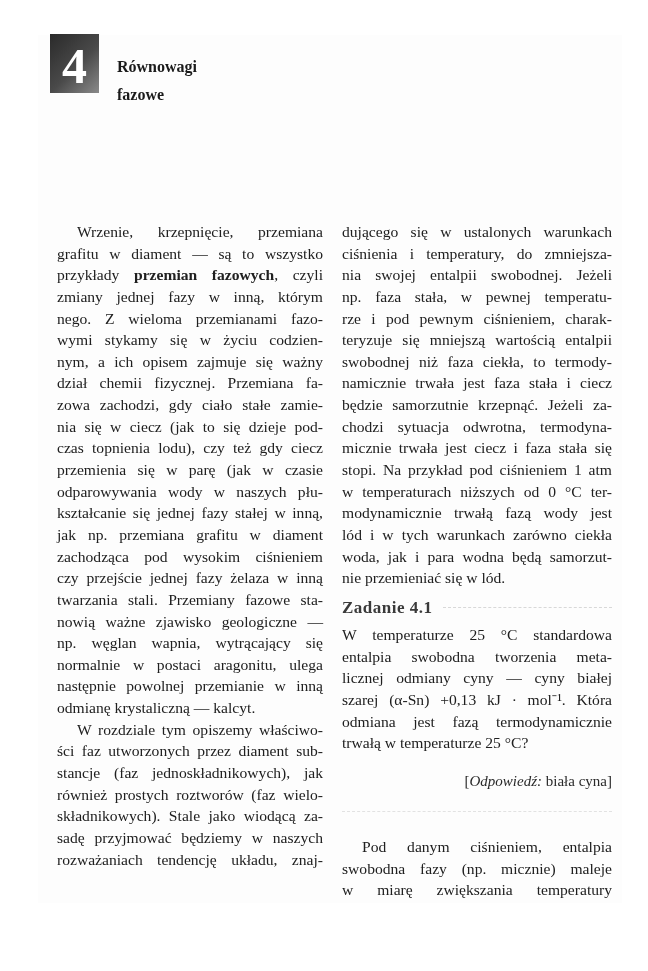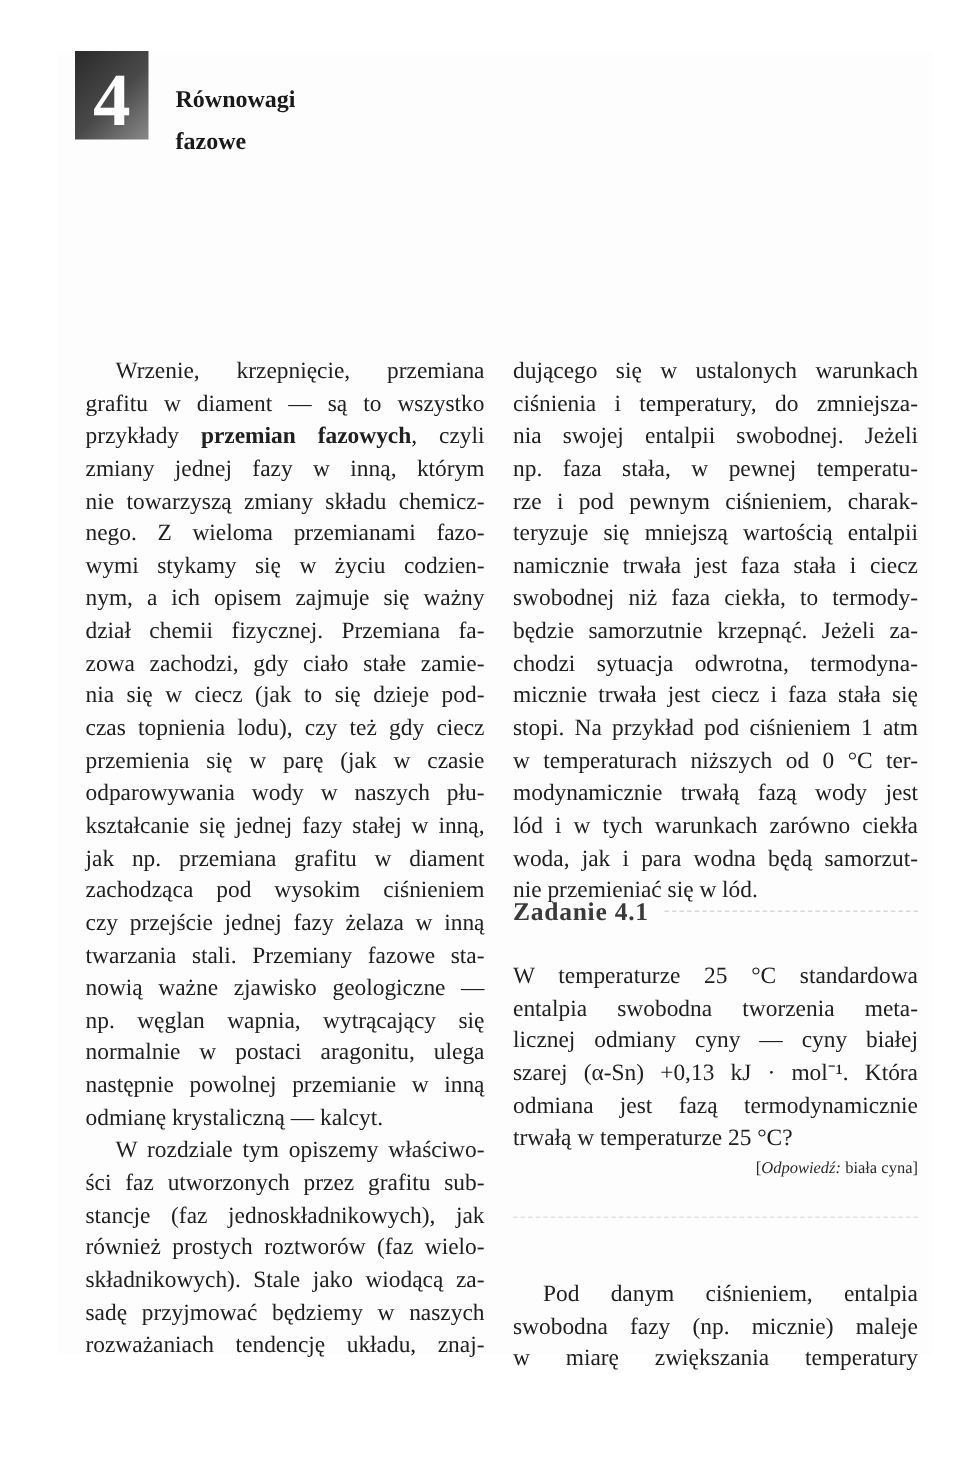--- a/index.html
+++ b/index.html
@@ -18,38 +18,38 @@
   .chap-num {
     color: #ffffff; font-family: "Liberation Serif", serif; font-weight: bold; font-size: 50px; line-height: 1;
     margin-top: 4px;
   }
   .chap-title {
     position: absolute; left: 117px; top: 33px; font-family: "Liberation Serif", serif; font-weight: bold;
     font-size: 16px; line-height: 28px; color: #1a1a1a; margin-top: 20px;
   }
   .col {
     position: absolute; font-family: "Liberation Serif", serif; font-size: 15.6px; line-height: 21.65px;
-    text-align: justify; color: #202020; margin-top: 16px;
+    text-align: justify; color: #202020;
   }
   .col-left { left: 57px; top: 221px; width: 266px; }
   .col-right { left: 342px; top: 221px; width: 270px; }
   .line { display: block; text-align-last: justify; white-space: nowrap; height: 21.65px; }
   .line.indent { padding-left: 20px; }
   .line.last { text-align-last: left; }
   .bold { font-weight: bold; }
   .heading-row {
     position: absolute; left: 342px; top: 596px; width: 270px; height: 24px; display: flex; align-items: center;
   }
   .task-heading {
     font-family: "Liberation Serif", serif; font-weight: bold; font-size: 17px; color: #3a3a3a; letter-spacing: 0.5px;
   }
   .task-rule { flex: 1; height: 1px; margin-left: 10px; border-top: 1px dashed #d8d8d8; }
   .answer {
     position: absolute; left: 342px; top: 773px; width: 270px; text-align: right;
-    font-family: "Liberation Serif", serif; font-size: 11px; color: #2a2a2a;
+    font-family: "Liberation Serif", serif; font-size: 15px; color: #2a2a2a;
   }
   .answer .it { font-style: italic; }
   .end-rule { position: absolute; left: 342px; top: 811px; width: 270px; border-top: 1px dashed #e2e2e2; }
 </style>
 </head>
 <body>
 
 <div class="scan"></div>
 
 <div class="chap-box">
@@ -58,58 +58,57 @@
 <div class="chap-title">
   <div>Równowagi</div>
   <div>fazowe</div>
 </div>
 
 <div class="col col-left">
   <span class="line indent">Wrzenie, krzepnięcie, przemiana</span>
   <span class="line">grafitu w diament — są to wszystko</span>
   <span class="line"><span>przykłady </span><span class="bold">przemian fazowych</span><span>, czyli</span></span>
   <span class="line">zmiany jednej fazy w inną, którym</span>
-  <span class="line">nie towarzyszą zmiany składu chemicz-</span>
   <span class="line">nego. Z wieloma przemianami fazo-</span>
   <span class="line">wymi stykamy się w życiu codzien-</span>
   <span class="line">nym, a ich opisem zajmuje się ważny</span>
   <span class="line">dział chemii fizycznej. Przemiana fa-</span>
   <span class="line">zowa zachodzi, gdy ciało stałe zamie-</span>
   <span class="line">nia się w ciecz (jak to się dzieje pod-</span>
   <span class="line">czas topnienia lodu), czy też gdy ciecz</span>
   <span class="line">przemienia się w parę (jak w czasie</span>
   <span class="line">odparowywania wody w naszych płu-</span>
   <span class="line">kształcanie się jednej fazy stałej w inną,</span>
   <span class="line">jak np. przemiana grafitu w diament</span>
   <span class="line">zachodząca pod wysokim ciśnieniem</span>
   <span class="line">czy przejście jednej fazy żelaza w inną</span>
   <span class="line">twarzania stali. Przemiany fazowe sta-</span>
   <span class="line">nowią ważne zjawisko geologiczne —</span>
   <span class="line">np. węglan wapnia, wytrącający się</span>
   <span class="line">normalnie w postaci aragonitu, ulega</span>
   <span class="line">następnie powolnej przemianie w inną</span>
   <span class="line last">odmianę krystaliczną — kalcyt.</span>
   <span class="line indent">W rozdziale tym opiszemy właściwo-</span>
-  <span class="line">ści faz utworzonych przez grafitu sub-</span>
+  <span class="line">ści faz utworzonych przez diament sub-</span>
   <span class="line">stancje (faz jednoskładnikowych), jak</span>
   <span class="line">również prostych roztworów (faz wielo-</span>
   <span class="line">składnikowych). Stale jako wiodącą za-</span>
   <span class="line">sadę przyjmować będziemy w naszych</span>
   <span class="line">rozważaniach tendencję układu, znaj-</span>
 </div>
 
 <div class="col col-right">
   <span class="line">dującego się w ustalonych warunkach</span>
   <span class="line">ciśnienia i temperatury, do zmniejsza-</span>
   <span class="line">nia swojej entalpii swobodnej. Jeżeli</span>
   <span class="line">np. faza stała, w pewnej temperatu-</span>
   <span class="line">rze i pod pewnym ciśnieniem, charak-</span>
   <span class="line">teryzuje się mniejszą wartością entalpii</span>
+  <span class="line">swobodnej niż faza ciekła, to termody-</span>
   <span class="line">namicznie trwała jest faza stała i ciecz</span>
-  <span class="line">swobodnej niż faza ciekła, to termody-</span>
   <span class="line">będzie samorzutnie krzepnąć. Jeżeli za-</span>
   <span class="line">chodzi sytuacja odwrotna, termodyna-</span>
   <span class="line">micznie trwała jest ciecz i faza stała się</span>
   <span class="line">stopi. Na przykład pod ciśnieniem 1 atm</span>
   <span class="line">w temperaturach niższych od 0 °C ter-</span>
   <span class="line">modynamicznie trwałą fazą wody jest</span>
   <span class="line">lód i w tych warunkach zarówno ciekła</span>
   <span class="line">woda, jak i para wodna będą samorzut-</span>
   <span class="line last">nie przemieniać się w lód.</span>
 </div>

